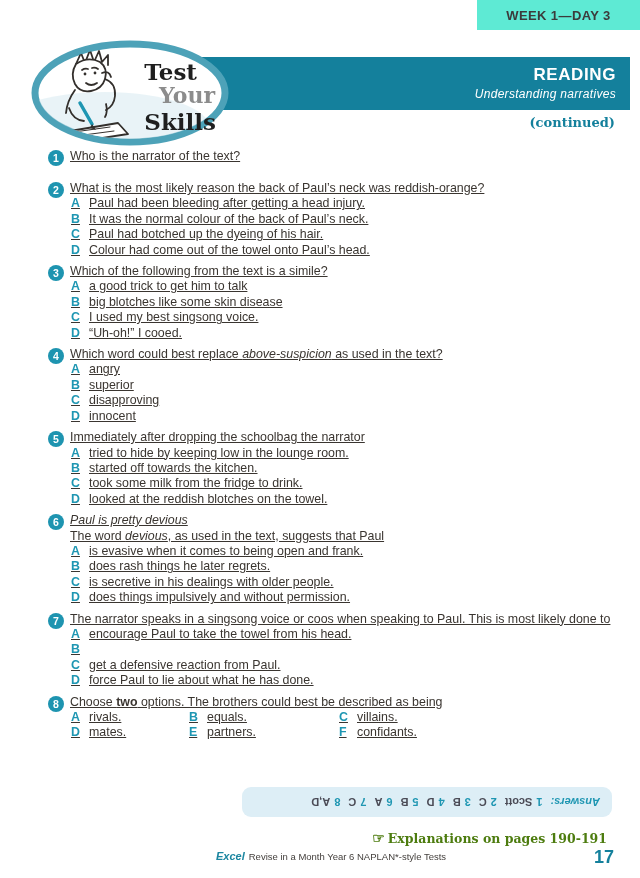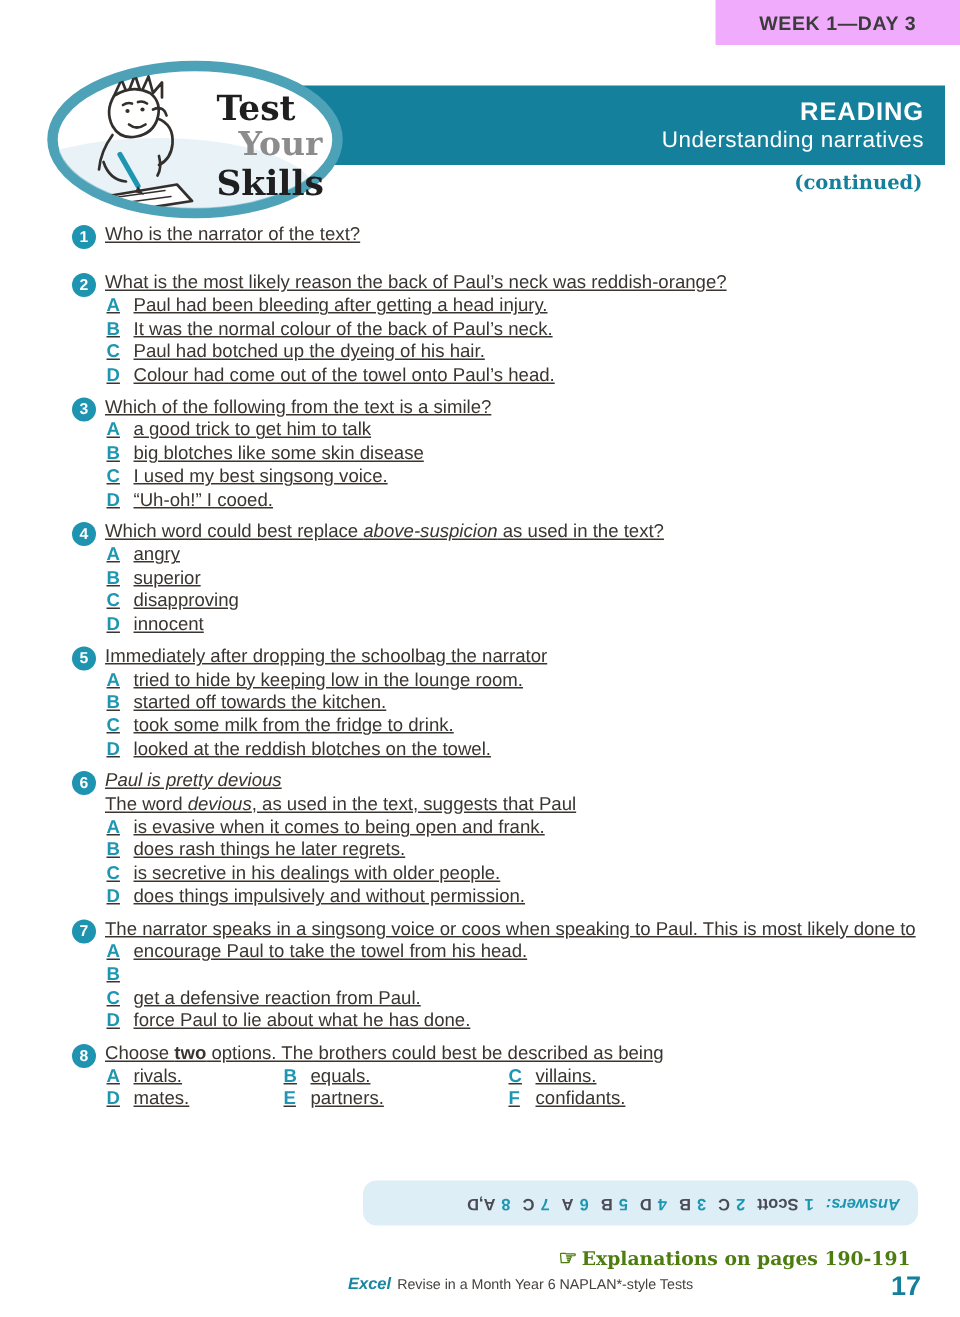--- a/index.html
+++ b/index.html
@@ -5,31 +5,31 @@
   html,body{margin:0;padding:0;}
   body{
     width:640px;height:878px;position:relative;overflow:hidden;
     background:#ffffff;
     font-family:"Liberation Sans", sans-serif;
     color:#3a3530;
   }
   
   .week-box{
     position:absolute;top:0;right:0;width:163px;height:30px;
-    background:#f0abfc;display:flex;align-items:center;justify-content:center;
+    background:#5eead4;display:flex;align-items:center;justify-content:center;
   }
   .week-box span{font-size:13px;font-weight:bold;color:#3b3b3b;letter-spacing:.4px;}
   .banner{
     position:absolute;left:195px;top:57px;width:435px;height:53px;
     background:#14809c;z-index:1;
     display:flex;flex-direction:column;justify-content:center;align-items:flex-end;
     padding-right:14px;box-sizing:border-box;color:#fff;
   }
   .banner-title{font-size:17px;font-weight:bold;letter-spacing:.6px;line-height:20px;margin-left:20px;}
-  .banner-sub{font-size:15px;line-height:18px;letter-spacing:.3px;}
+  .banner-sub{font-size:12px;font-style:italic;line-height:18px;letter-spacing:.3px;}
   .continued{
     position:absolute;top:115px;right:25px;color:#14809c;
     font-family:"DejaVu Serif", serif;font-weight:bold;font-size:13px;
   }
   .logo{position:absolute;left:30px;top:40px;width:200px;height:106px;z-index:3;}
   .logo svg{display:block;width:100%;height:100%;}
   .logo text{font-family:"DejaVu Serif", serif;font-weight:bold;}
   
   .main{position:absolute;top:149px;left:48px;width:565px;z-index:2;}
   .question{display:flex;margin-bottom:6px;}
@@ -66,21 +66,21 @@
   .ans-label{color:#1e96b2;font-style:italic;}
   .ans-pair{display:flex;gap:4px;}
   .ans-num{color:#1e96b2;}
   .ans-val{color:#4b4b56;}
   
   .explanations{
     position:absolute;top:830px;right:33px;color:#4d7c0f;
     font-family:"DejaVu Serif", serif;font-weight:bold;font-size:12.5px;
   }
   .explanations .hand{font-size:14px;margin-right:3px;}
-  .imprint{position:absolute;top:850px;left:232px;font-size:9.5px;color:#45413e;}
+  .imprint{position:absolute;top:850px;left:216px;font-size:9.5px;color:#45413e;}
   .imprint .brand{
     color:#1b86a0;font-weight:bold;font-style:italic;font-size:11px;margin-right:4px;
   }
   .pageno{
     position:absolute;top:847px;right:26px;color:#14809c;
     font-size:18px;font-weight:bold;
   }
 </style>
 </head>
 <body>

